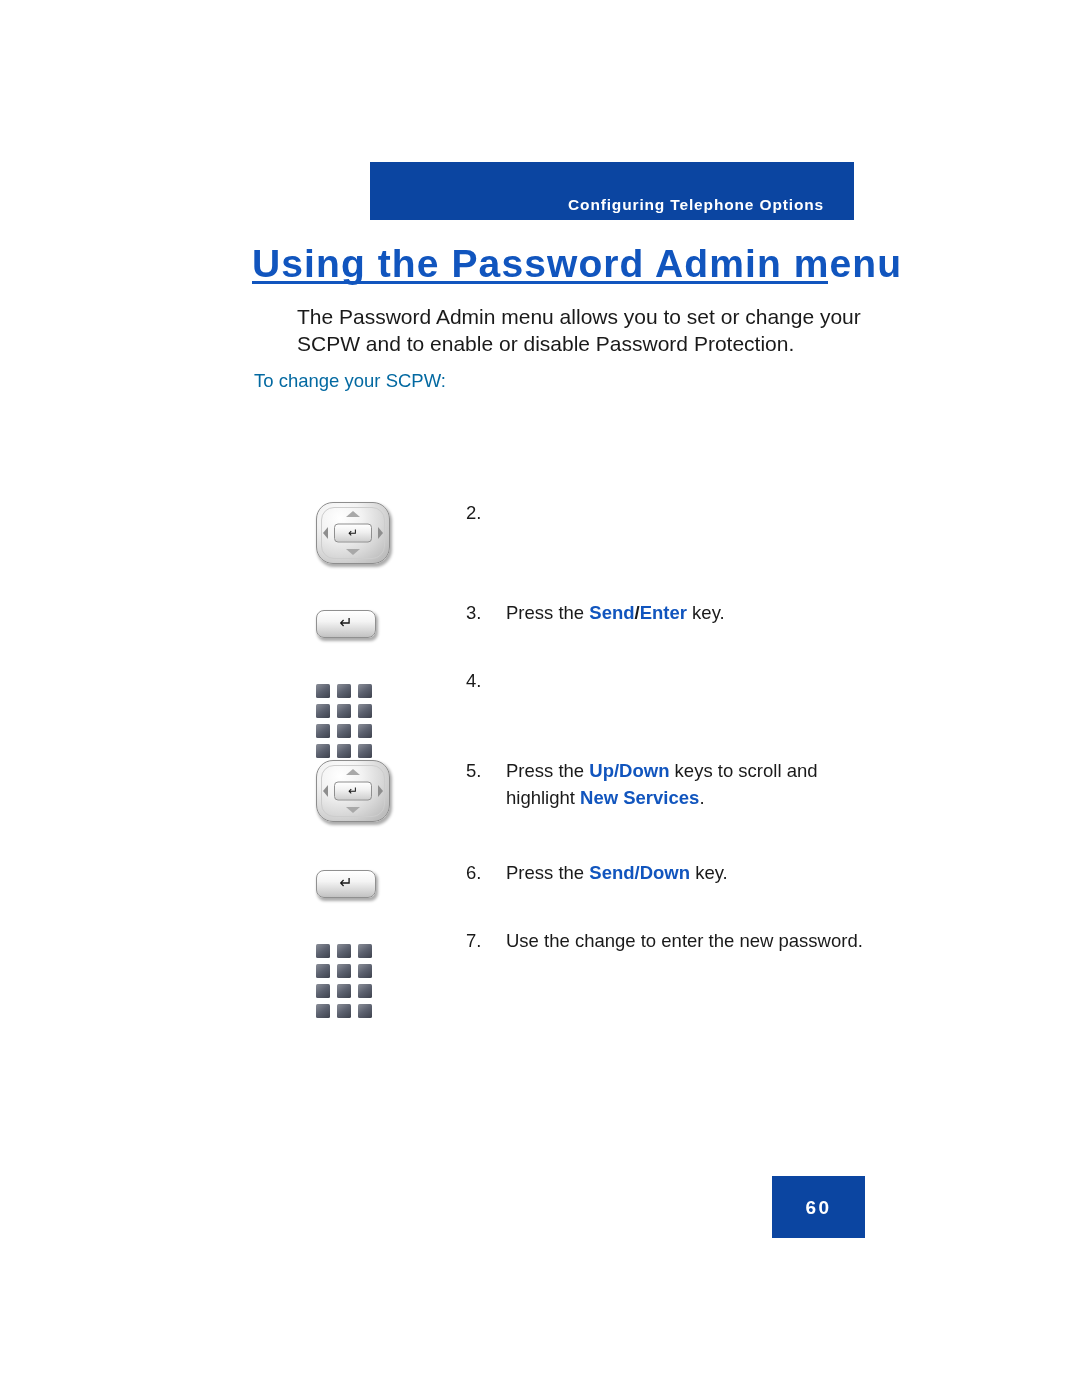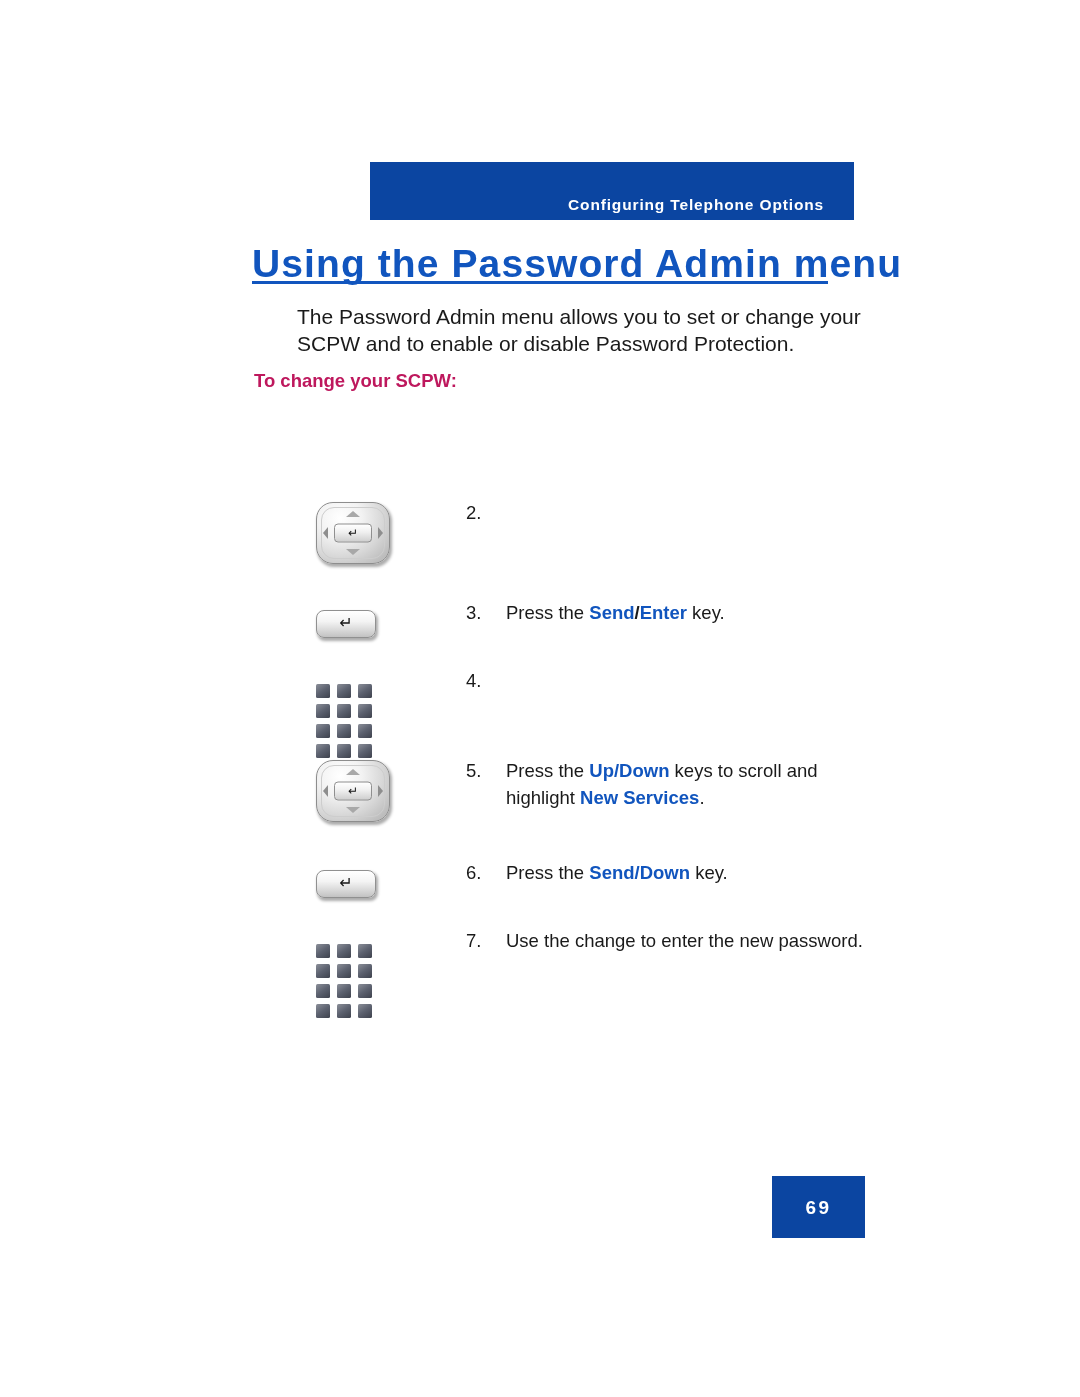--- a/index.html
+++ b/index.html
@@ -78,22 +78,22 @@
     color: #1a1a1a;
     margin-left: 43px;
   }
 
   
   .subhead {
     position: absolute;
     left: 254px;
     top: 370px;
     font-size: 18.5px;
-    font-weight: bold;
-    color: #be185d;
+    font-weight: normal;
+    color: #0369a1;
     white-space: nowrap;
   }
 
   
   .steps {
     position: absolute;
     left: 254px;
     top: 420px;
     width: 620px;
   }
@@ -389,16 +389,16 @@
             <div class="dialpad-key"></div>
             <div class="dialpad-key"></div>
           </div>
         </div>
         <div class="step-num">7.</div>
         <div class="step-text"><span>Use the change to enter the new password.</span></div>
       </div>
     </div>
 
   <div class="page-num-box">
-    <div class="page-num">69</div>
+    <div class="page-num">60</div>
   </div>
 
 </div>
 
 </body></html>

